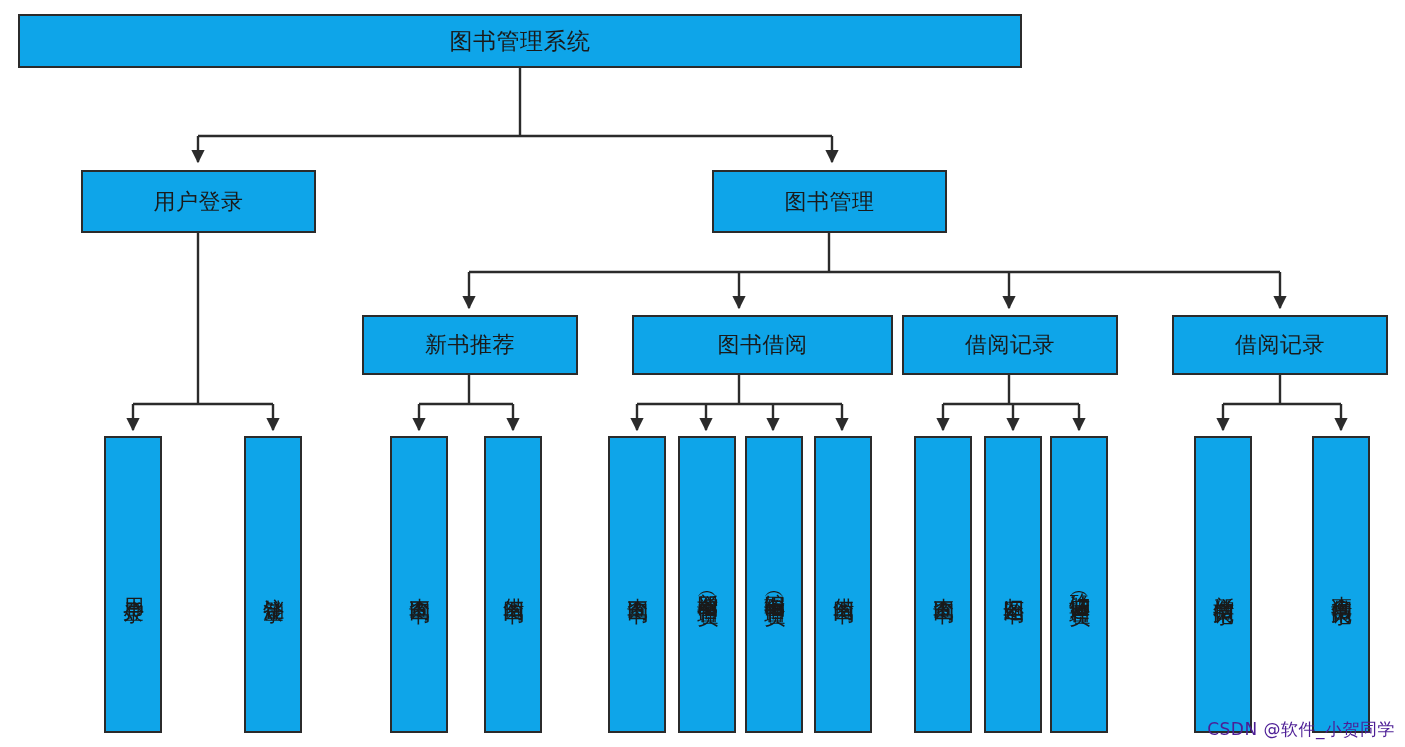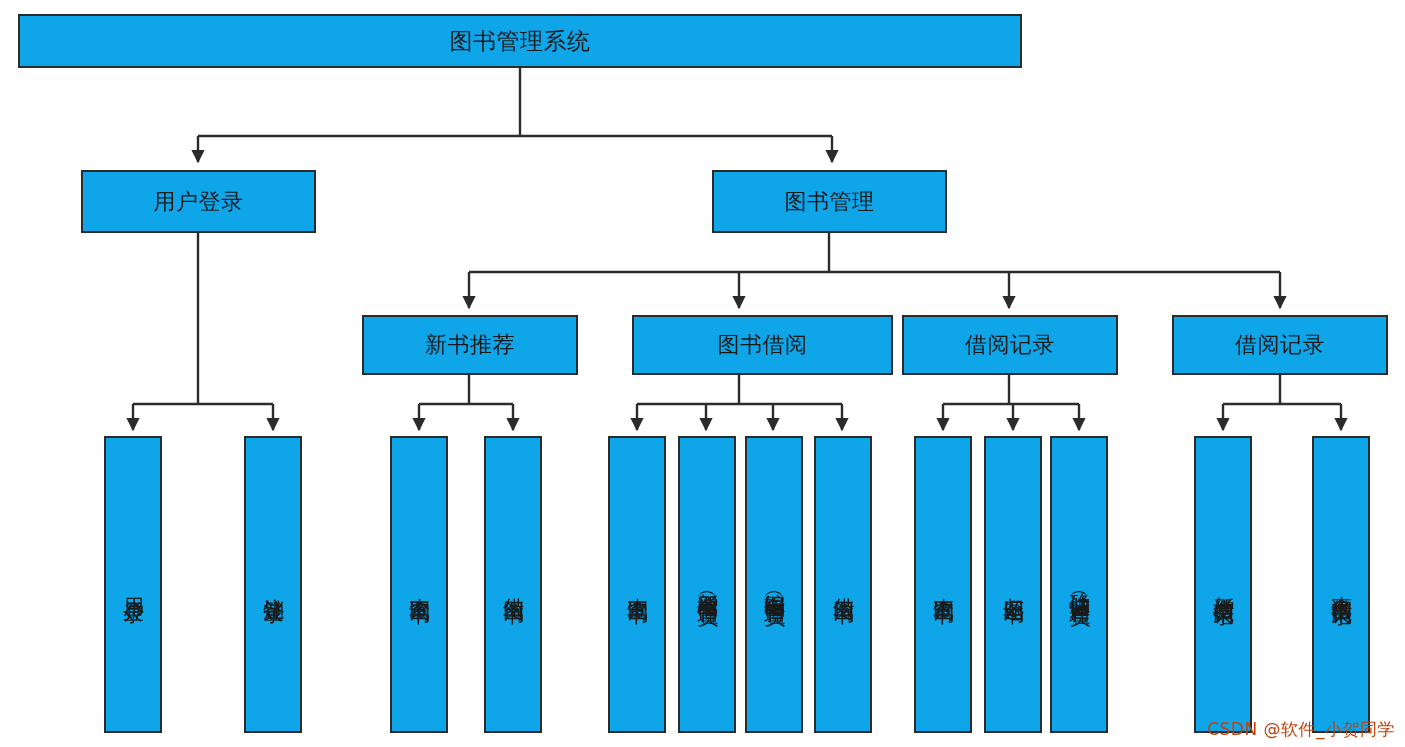--- a/index.html
+++ b/index.html
@@ -53,21 +53,21 @@
     writing-mode: vertical-rl;
     text-orientation: upright;
     white-space: nowrap;
     display: block;
   }
   .watermark {
     position: absolute;
     right: 10px;
     bottom: 6px;
     font-size: 17px;
-    color: #c2410c;
+    color: #4c1d95;
     white-space: nowrap;
     letter-spacing: 0.5px;
   }
 </style>
 </head>
 <body>
 
 <div id="canvas">
 
   <svg id="edges" viewBox="0 0 1405 747" width="1405" height="747">

